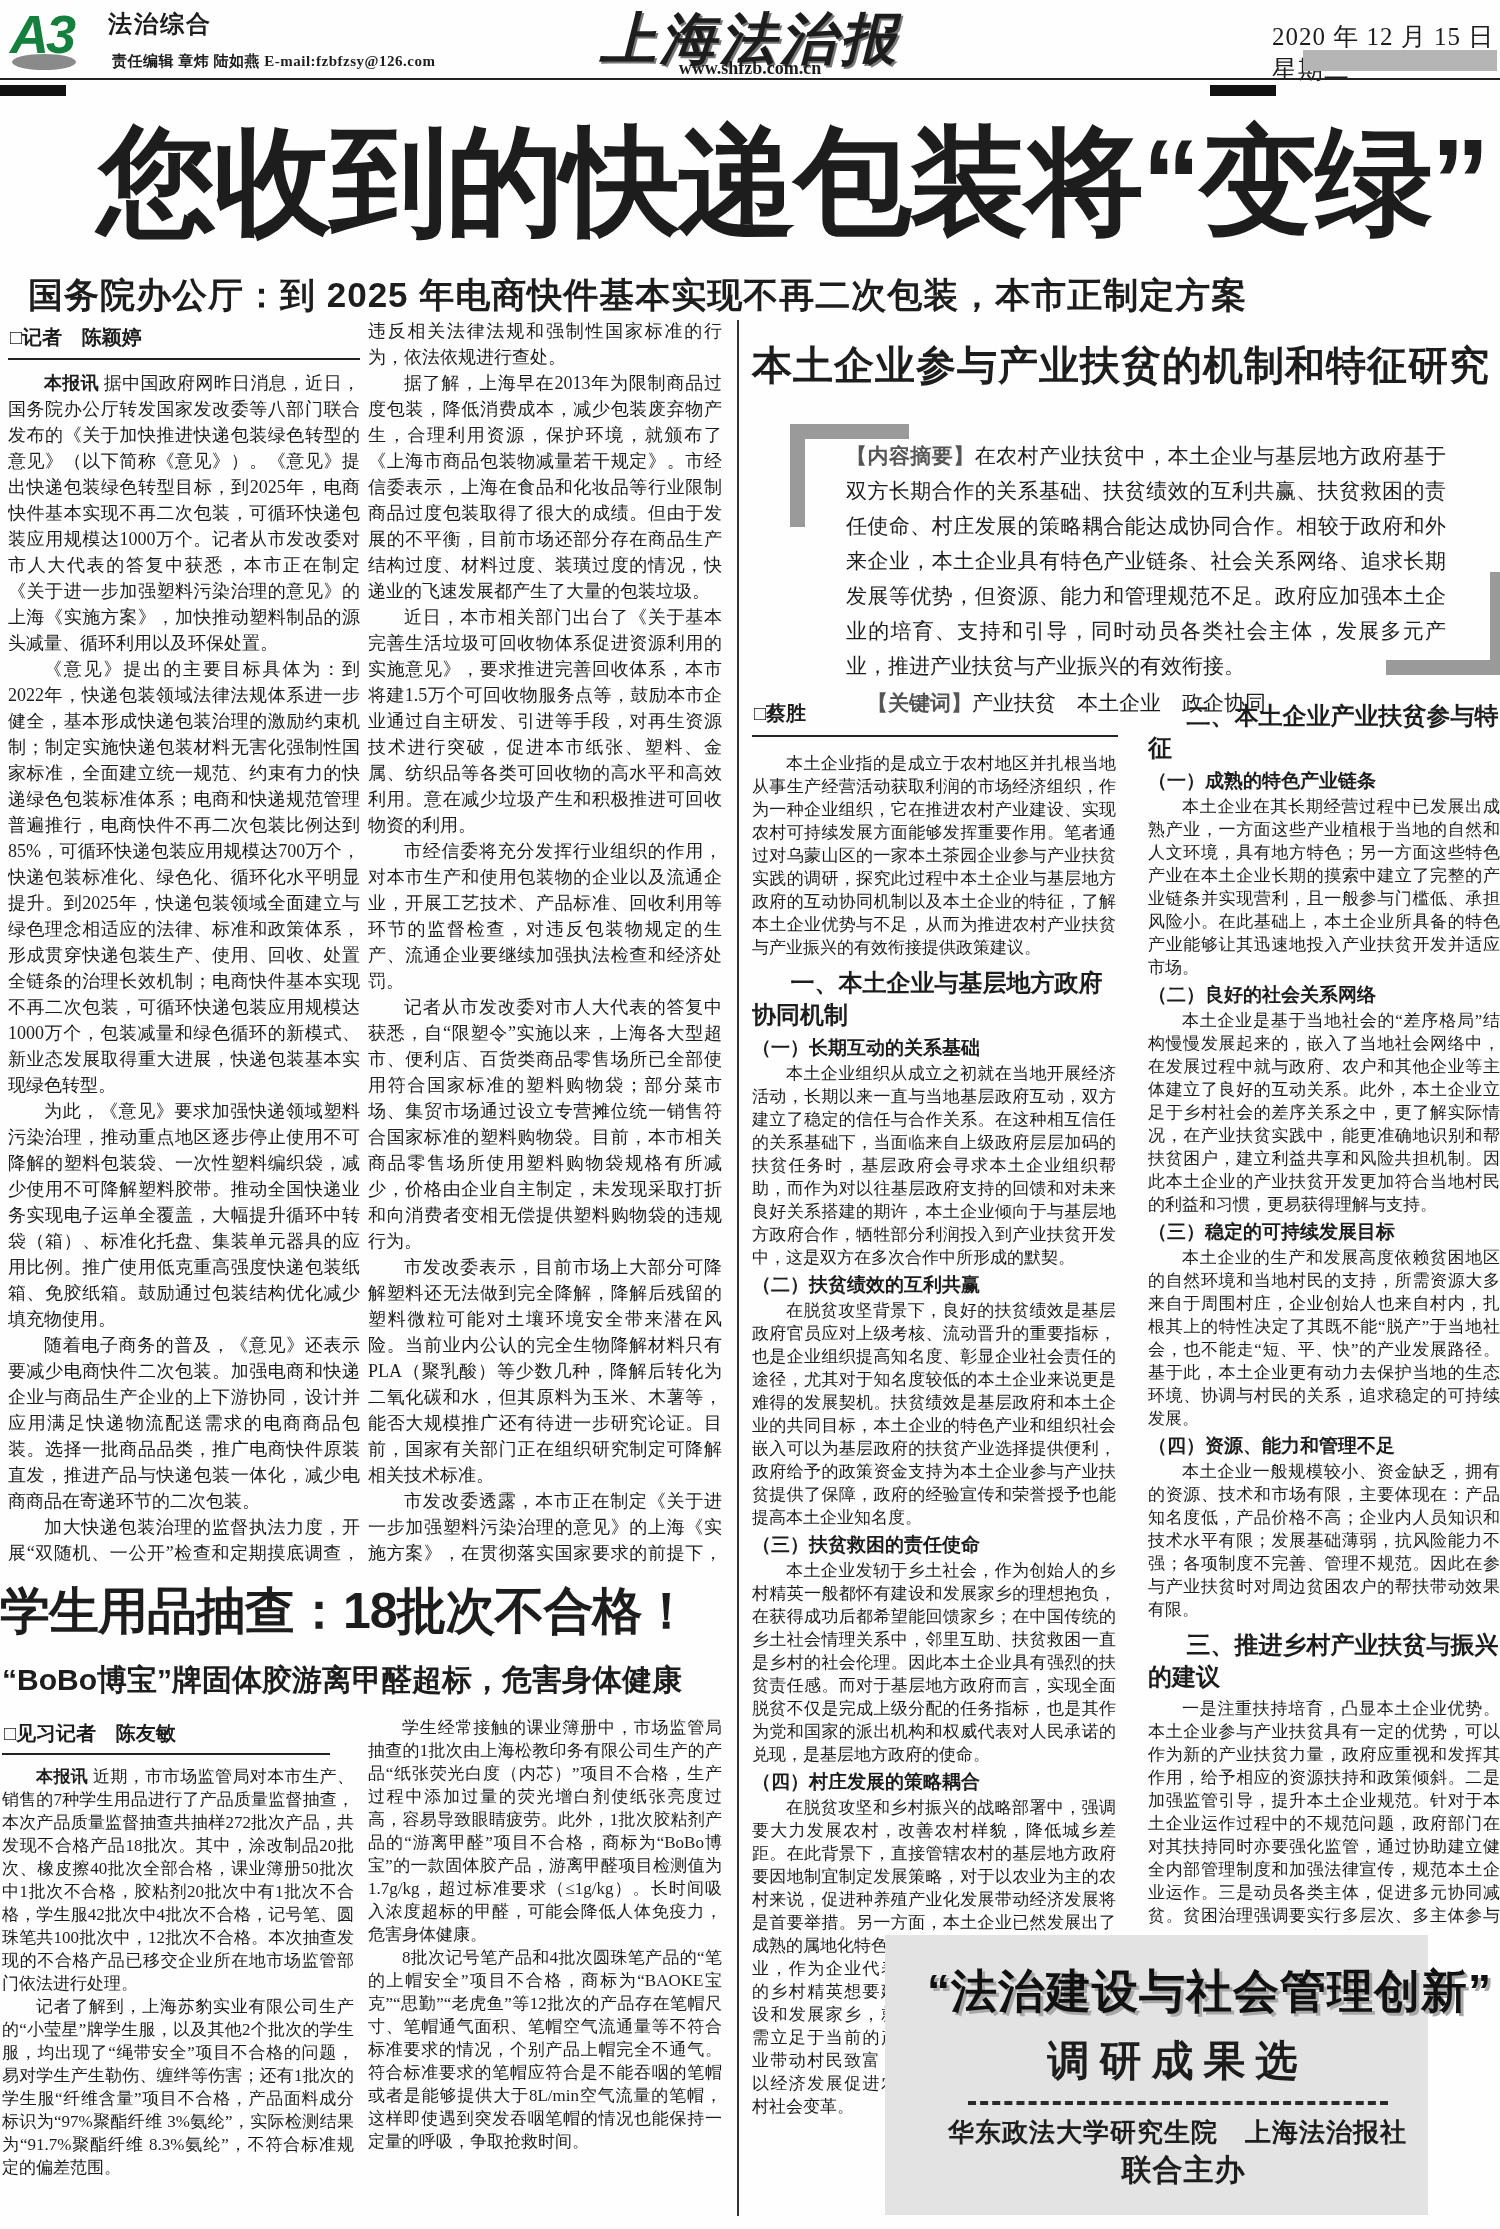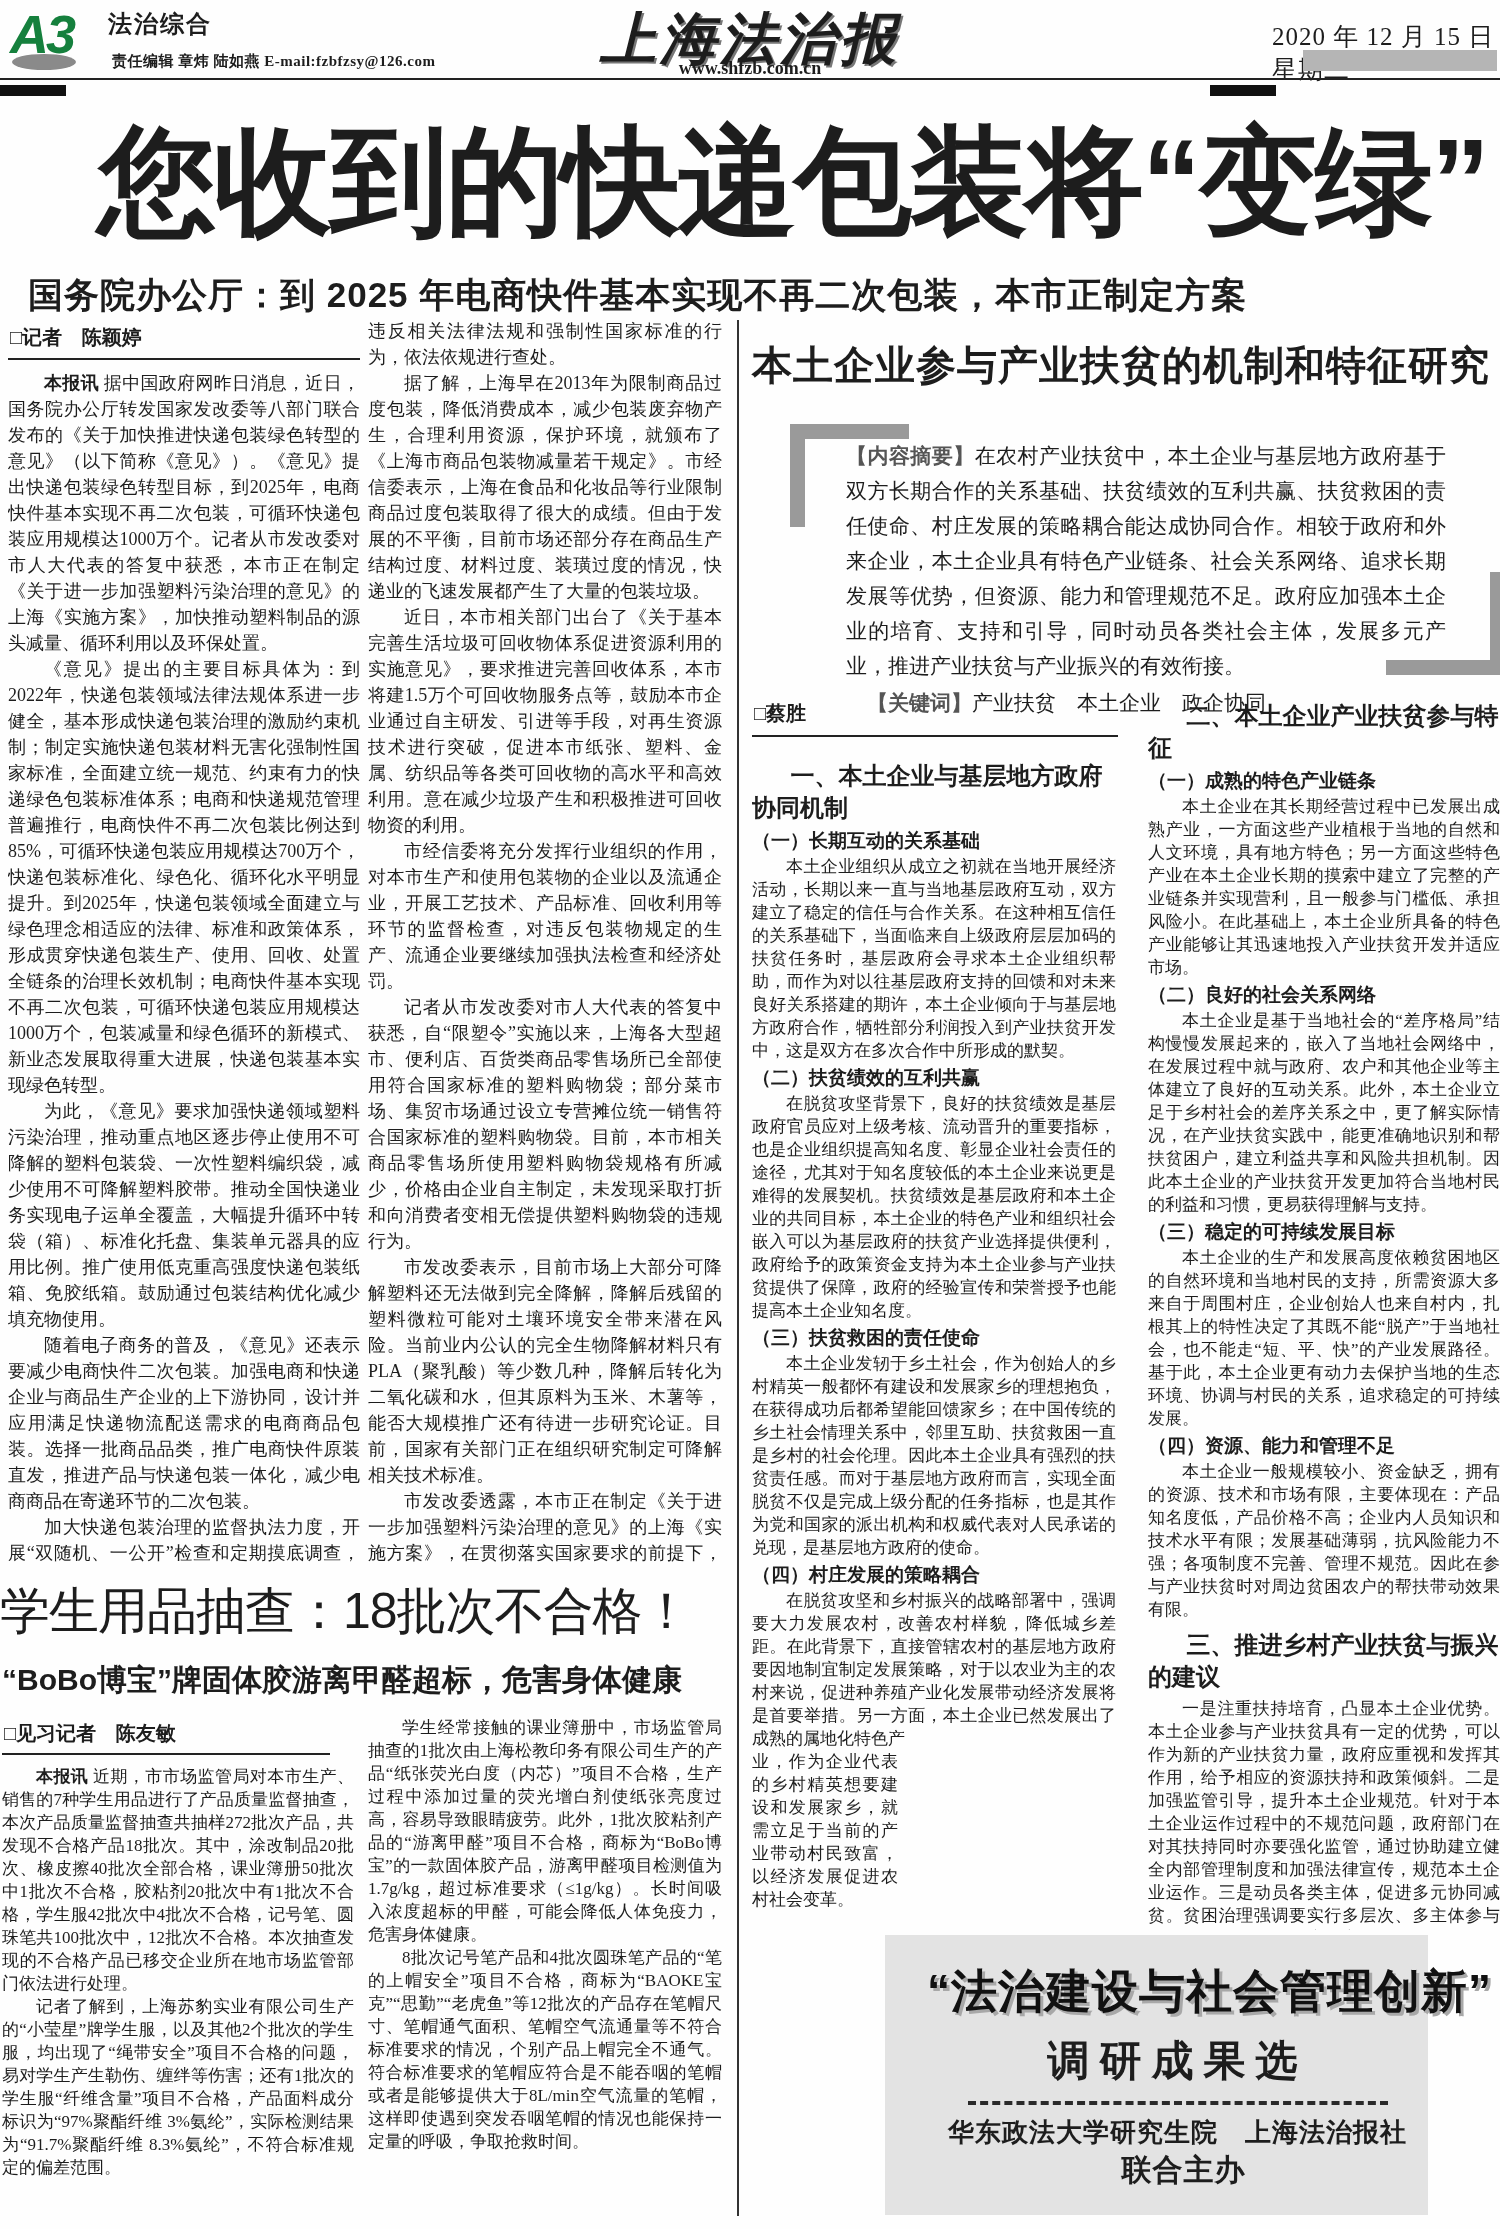--- a/index.html
+++ b/index.html
@@ -29,21 +29,21 @@
         padding:6px 0 8px 2px;border-bottom:2px solid #222;margin-bottom:10px;}
   .byline .nm{margin-left:14px;}
   .col{position:absolute;overflow:hidden;text-align:justify;}
   .lead-col{font-size:18px;line-height:26px;}
   .lead-col1{left:8px;top:318px;width:352px;height:1248px;}
   .lead-col2{left:368px;top:318px;width:354px;height:1248px;}
   p.p{margin:0;text-indent:2em;}
   p.cont{text-indent:0;}
   .vrule{position:absolute;left:737px;top:320px;width:2px;height:1896px;background:#333;}
   
-  .s2-headline{position:absolute;left:0px;top:1578px;width:730px;font-size:50px;font-weight:400;
+  .s2-headline{position:absolute;left:0px;top:1578px;width:730px;font-size:50px;font-weight:700;
         letter-spacing:-1px;white-space:nowrap;}
   .s2-subhead{position:absolute;left:2px;top:1660px;width:725px;font-size:30px;font-weight:bold;}
   .s2-col{font-size:17px;line-height:23px;}
   .s2-col1{left:2px;top:1716px;width:352px;height:500px;}
   .s2-col2{left:368px;top:1716px;width:354px;height:500px;}
   .s2-col1 .byline{border-bottom:2px solid #222;width:326px;}
   
   .r-title{position:absolute;left:752px;top:338px;width:748px;font-size:40px;font-weight:900;
         letter-spacing:1px;white-space:nowrap;}
   .bracket-tl{position:absolute;left:790px;top:424px;width:104px;height:88px;
@@ -142,20 +142,21 @@
   <div class="bracket-tl"></div>
   <div class="bracket-br"></div>
   <div class="r-abstract">
     <p><span class="lbl">【内容摘要】</span><span>在农村产业扶贫中，本土企业与基层地方政府基于双方长期合作的关系基础、扶贫绩效的互利共赢、扶贫救困的责任使命、村庄发展的策略耦合能达成协同合作。相较于政府和外来企业，本土企业具有特色产业链条、社会关系网络、追求长期发展等优势，但资源、能力和管理规范不足。政府应加强本土企业的培育、支持和引导，同时动员各类社会主体，发展多元产业，推进产业扶贫与产业振兴的有效衔接。</span></p>
     <p class="kw"><span class="lbl">【关键词】</span><span>产业扶贫　本土企业　政企协同</span></p>
   </div>
   <div class="r-byline byline" style="position:absolute;">
     <span>□</span><span>蔡胜</span>
   </div>
   <div class="col r-col r-colL">
+      <p class="p">本土企业指的是成立于农村地区并扎根当地从事生产经营活动获取利润的市场经济组织，作为一种企业组织，它在推进农村产业建设、实现农村可持续发展方面能够发挥重要作用。笔者通过对乌蒙山区的一家本土茶园企业参与产业扶贫实践的调研，探究此过程中本土企业与基层地方政府的互动协同机制以及本土企业的特征，了解本土企业优势与不足，从而为推进农村产业扶贫与产业振兴的有效衔接提供政策建议。</p>
       <p class="rh1">一、本土企业与基层地方政府协同机制</p>
       <p class="rh2">（一）长期互动的关系基础</p>
       <p class="p">本土企业组织从成立之初就在当地开展经济活动，长期以来一直与当地基层政府互动，双方建立了稳定的信任与合作关系。在这种相互信任的关系基础下，当面临来自上级政府层层加码的扶贫任务时，基层政府会寻求本土企业组织帮助，而作为对以往基层政府支持的回馈和对未来良好关系搭建的期许，本土企业倾向于与基层地方政府合作，牺牲部分利润投入到产业扶贫开发中，这是双方在多次合作中所形成的默契。</p>
       <p class="rh2">（二）扶贫绩效的互利共赢</p>
       <p class="p">在脱贫攻坚背景下，良好的扶贫绩效是基层政府官员应对上级考核、流动晋升的重要指标，也是企业组织提高知名度、彰显企业社会责任的途径，尤其对于知名度较低的本土企业来说更是难得的发展契机。扶贫绩效是基层政府和本土企业的共同目标，本土企业的特色产业和组织社会嵌入可以为基层政府的扶贫产业选择提供便利，政府给予的政策资金支持为本土企业参与产业扶贫提供了保障，政府的经验宣传和荣誉授予也能提高本土企业知名度。</p>
       <p class="rh2">（三）扶贫救困的责任使命</p>
       <p class="p">本土企业发轫于乡土社会，作为创始人的乡村精英一般都怀有建设和发展家乡的理想抱负，在获得成功后都希望能回馈家乡；在中国传统的乡土社会情理关系中，邻里互助、扶贫救困一直是乡村的社会伦理。因此本土企业具有强烈的扶贫责任感。而对于基层地方政府而言，实现全面脱贫不仅是完成上级分配的任务指标，也是其作为党和国家的派出机构和权威代表对人民承诺的兑现，是基层地方政府的使命。</p>
       <p class="rh2">（四）村庄发展的策略耦合</p>
       <p class="p">在脱贫攻坚和乡村振兴的战略部署中，强调要大力发展农村，改善农村样貌，降低城乡差距。在此背景下，直接管辖农村的基层地方政府要因地制宜制定发展策略，对于以农业为主的农村来说，促进种养殖产业化发展带动经济发展将是首要举措。另一方面，本土企业已然发展出了成熟的属地化特色产</p>
       <p class="p narrow">业，作为企业代表的乡村精英想要建设和发展家乡，就需立足于当前的产业带动村民致富，以经济发展促进农村社会变革。</p>

